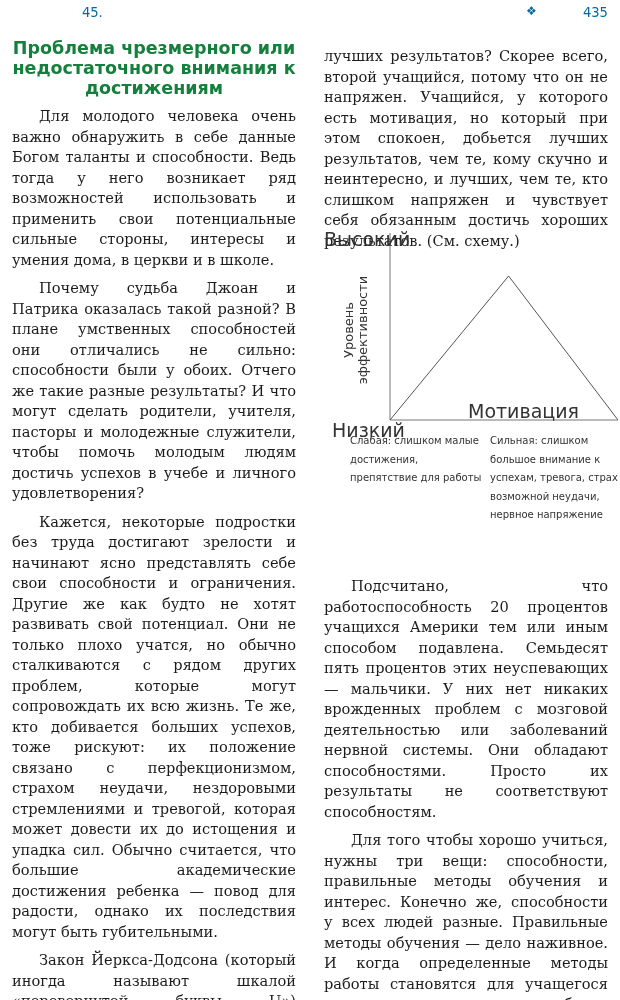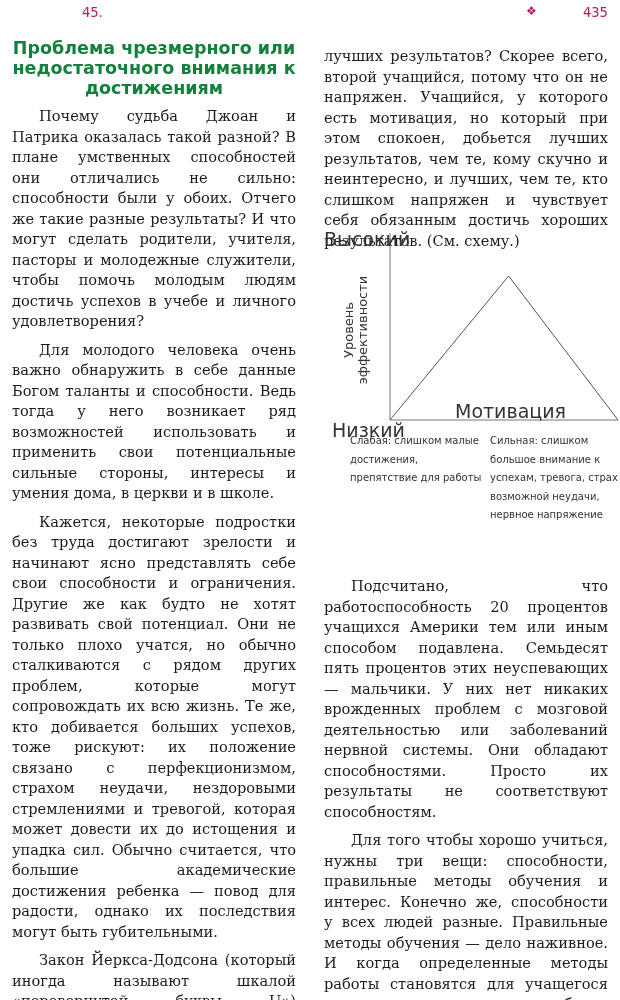--- a/index.html
+++ b/index.html
@@ -1,53 +1,53 @@
 <!DOCTYPE html>
 <html><head>
 <meta charset="utf-8">
 <style>
   html, body { margin:0; padding:0; background:#ffffff; }
   body { width:620px; height:1000px; position:relative; overflow:hidden; color:#1a1a1a; }
-  .header { position:absolute; top:4px; left:0; width:620px; height:22px; font-family:"DejaVu Sans", sans-serif; font-size:13.2px; color:#be185d; letter-spacing:-0.2px;text-align:center; }
+  .header { position:absolute; top:4px; left:0; width:620px; height:22px; font-family:"DejaVu Sans", sans-serif; font-size:13.2px; color:#0369a1; letter-spacing:-0.2px;text-align:center; }
   .header .chap { position:absolute; left:82px; top:1px; }
   .header .title { position:absolute; left:108px; top:1px; }
   .header .glyph { position:absolute; left:526px; top:0px; font-size:12px; }
   .header .pnum { position:absolute; left:583px; top:1px; }
   .col { position:absolute; font-family:"DejaVu Serif", serif; font-size:14.6px; line-height:20.5px; text-align:justify; color:#1c1c1c; }
   .col p { margin:8px; }
   .col p.ind { text-indent:27px; }
   .left { left:4px; top:98px; width:300px; }
   .right { left:316px; top:38px; width:300px; }
   .right2 { left:316px; top:568px; width:300px; }
   h2.sect { position:absolute; left:4px; top:38px; width:300px; margin:0; text-align:center; font-family:"DejaVu Sans", sans-serif; font-weight:bold; font-size:17.5px; line-height:20px; color:#15803d; }
   .diagram { position:absolute; left:310px; top:215px; width:310px; height:300px; font-family:"DejaVu Sans", sans-serif; color:#333; }
   .diagram svg { position:absolute; left:0; top:0; }
   .lab { position:absolute; font-size:19px; white-space:nowrap; }
   .lab-high { left:14px; top:13px; }
   .lab-low { left:22px; top:175px;margin-top:29px; }
-  .lab-motiv { left:145px; top:185px; }
+  .lab-motiv { left:158px; top:185px; }
   .ylab { position:absolute; left:32px; top:80px; transform-origin:left top; transform:rotate(-90deg) translate(-100px,0); font-size:13px; line-height:14px; text-align:center; width:130px; }
   .cap { position:absolute; font-size:10px; line-height:18.5px; color:#333; }
   .cap-weak { left:40px; top:217px; width:135px; }
   .cap-strong { left:180px; top:217px; width:135px; }
 </style>
 </head>
 <body>
 
 <div class="header">
   <span class="chap">45.</span>
   <span class="glyph">❖</span>
   <span class="pnum">435</span>
 </div>
 
 <h2 class="sect">Проблема чрезмерного или недостаточного внимания к достижениям</h2>
 
 <div class="col left">
+  <p class="ind">Для молодого человека очень важно обнаружить в себе данные Богом таланты и способности. Ведь тогда у него возникает ряд возможностей использовать и применить свои потенциальные сильные стороны, интересы и умения дома, в церкви и в школе.</p>
   <p class="ind">Почему судьба Джоан и Патрика оказалась такой разной? В плане умственных способностей они отличались не сильно: способности были у обоих. Отчего же такие разные результаты? И что могут сделать родители, учителя, пасторы и молодежные служители, чтобы помочь молодым людям достичь успехов в учебе и личного удовлетворения?</p>
-  <p class="ind">Для молодого человека очень важно обнаружить в себе данные Богом таланты и способности. Ведь тогда у него возникает ряд возможностей использовать и применить свои потенциальные сильные стороны, интересы и умения дома, в церкви и в школе.</p>
   <p class="ind">Кажется, некоторые подростки без труда достигают зрелости и начинают ясно представлять себе свои способности и ограничения. Другие же как будто не хотят развивать свой потенциал. Они не только плохо учатся, но обычно сталкиваются с рядом других проблем, которые могут сопровождать их всю жизнь. Те же, кто добивается больших успехов, тоже рискуют: их положение связано с перфекционизмом, страхом неудачи, нездоровыми стремлениями и тревогой, которая может довести их до истощения и упадка сил. Обычно считается, что большие академические достижения ребенка — повод для радости, однако их последствия могут быть губительными.</p>
   <p class="ind">Закон Йеркса-Додсона (который иногда называют шкалой «перевернутой буквы U») показывает, какая связь существует между уровнем энтузиазма и уровнем исполнения и как полезно в данном случае равновесие и умеренность. Предположим, есть три учащихся с одинаковым уровнем способностей и знаний. Одному из них все равно, какие у него отметки. Второй хочет чего-то добиться и старается, хотя иногда может и расслабиться. А третий очень стремится добиться успеха. Он все время напряжен. Ему постоянно кажется, что он все делает недостаточно хорошо (например, контрольные). Это плохо сказывается на его самооценке и представлении о себе. Кто из троих добьется</p>
 </div>
 
 <div class="col right">
   <p>лучших результатов? Скорее всего, второй учащийся, потому что он не напряжен. Учащийся, у которого есть мотивация, но который при этом спокоен, добьется лучших результатов, чем те, кому скучно и неинтересно, и лучших, чем те, кто слишком напряжен и чувствует себя обязанным достичь хороших результатов. (См. схему.)</p>
 </div>
 
 <div class="diagram">
   <svg width="310" height="300">

